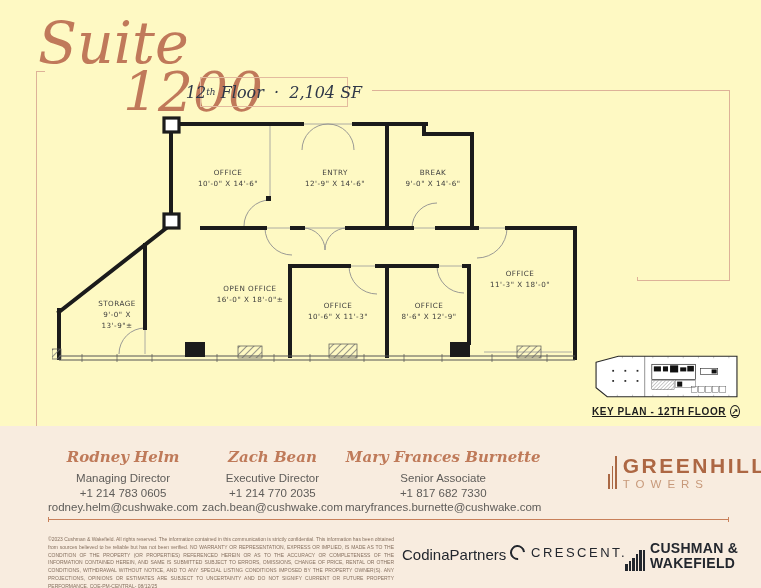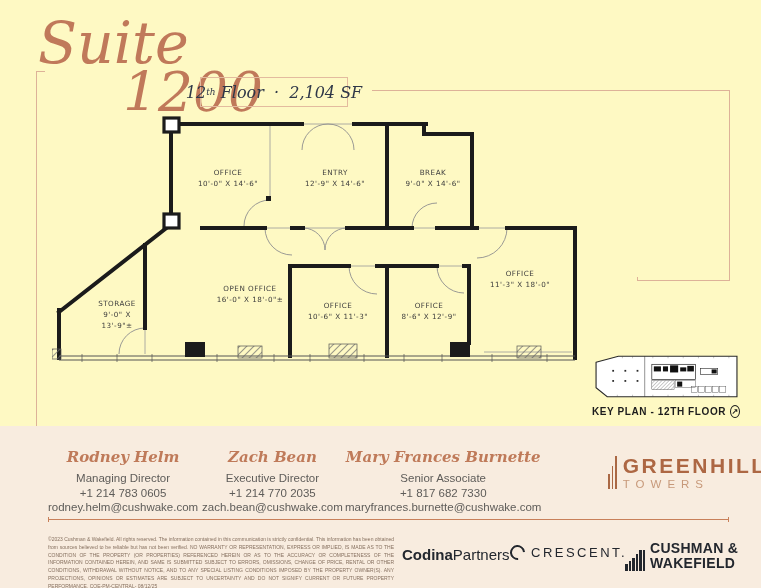--- a/index.html
+++ b/index.html
@@ -31,21 +31,21 @@
   }
   .floor-box sup { font-size:9px; line-height:0; }
   .floor-box .rest { white-space:pre; }
   
   .plan-svg { position:absolute; left:52px; top:116px; width:540px; height:250px; }
   
   .keyplan { position:absolute; left:592px; top:353px; width:148px; text-align:center; }
   .keyplan svg { width:148px; height:47px; display:block; }
   .keyplan-label {
     margin-top:5px; font-size:10px; letter-spacing:0.6px; color:#1d1d1d; font-weight:bold;
-    white-space:nowrap; display:flex; align-items:center; justify-content:center; gap:4px;
+    white-space:nowrap; display:flex; align-items:center; justify-content:center; gap:4px;text-decoration:underline;
   }
   .north-circle {
     display:inline-flex; width:13px; height:13px; border:1.4px solid #1d1d1d; border-radius:50%;
     align-items:center; justify-content:center; font-size:8px; font-weight:bold; color:#1d1d1d;
   }
   
   .band { position:absolute; left:0; top:426px; width:761px; height:162px; background:#f8ecdf; }
   .contact { position:absolute; top:22px;text-align:center; }
   .contact .name {
     font-family:"DejaVu Serif", serif; font-style:italic; font-weight:bold;
@@ -67,21 +67,21 @@
   .band-divider::before, .band-divider::after {
     content:""; position:absolute; top:-2px; width:1px; height:5px; background:#c8805a;
   }
   .band-divider::before { left:0; } .band-divider::after { right:0; }
   
   .disclaimer {
     position:absolute; left:48px; top:110px; width:346px;
     font-size:5px; line-height:1.55; color:#86705f; text-align:justify;
   }
   .codina { position:absolute; left:402px; top:120px; font-size:15px; color:#23272e; }
-  .codina .bold { font-weight:bold; }
+  .codina .bold { font-weight:normal; }
   .crescent { position:absolute; left:510px; top:119px; display:flex; align-items:center; gap:6px; color:#23272e; }
   .crescent-ring {
     width:15px; height:15px; border:2.4px solid #23272e; border-radius:50%;
     border-top-color:transparent; transform:rotate(130deg);
   }
   .crescent .txt { font-size:13px; letter-spacing:2.5px; font-weight:500; }
   .cushman { position:absolute; left:625px; top:115px; display:flex; align-items:flex-end; gap:5px; color:#23272e; }
   .cw-bars { display:flex; align-items:flex-end; gap:1px; padding-bottom:1px; }
   .cw-bars i { display:block; width:2.5px; background:#23272e; }
   .cw-bars i:nth-child(1){ height:7px; } .cw-bars i:nth-child(2){ height:10px; }

